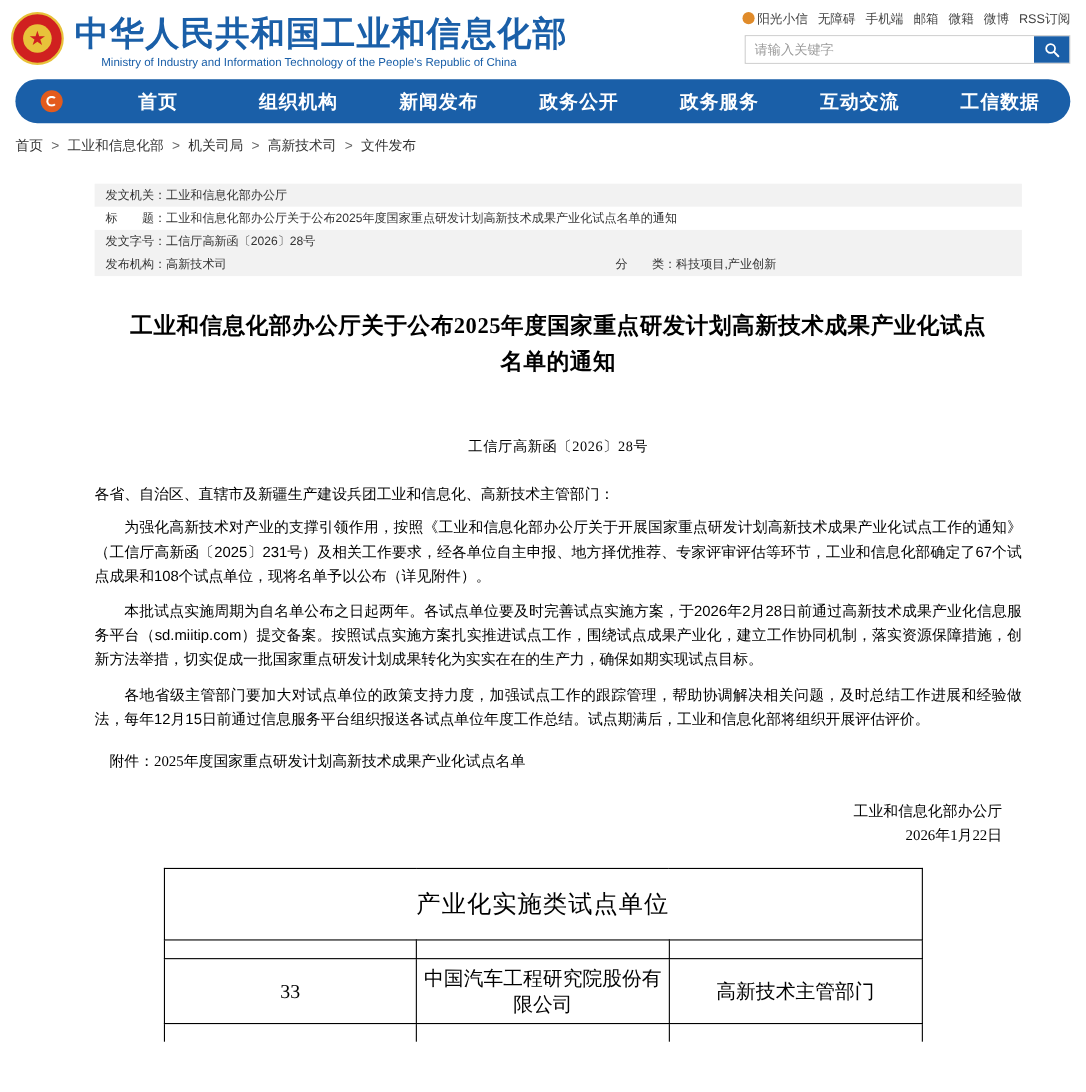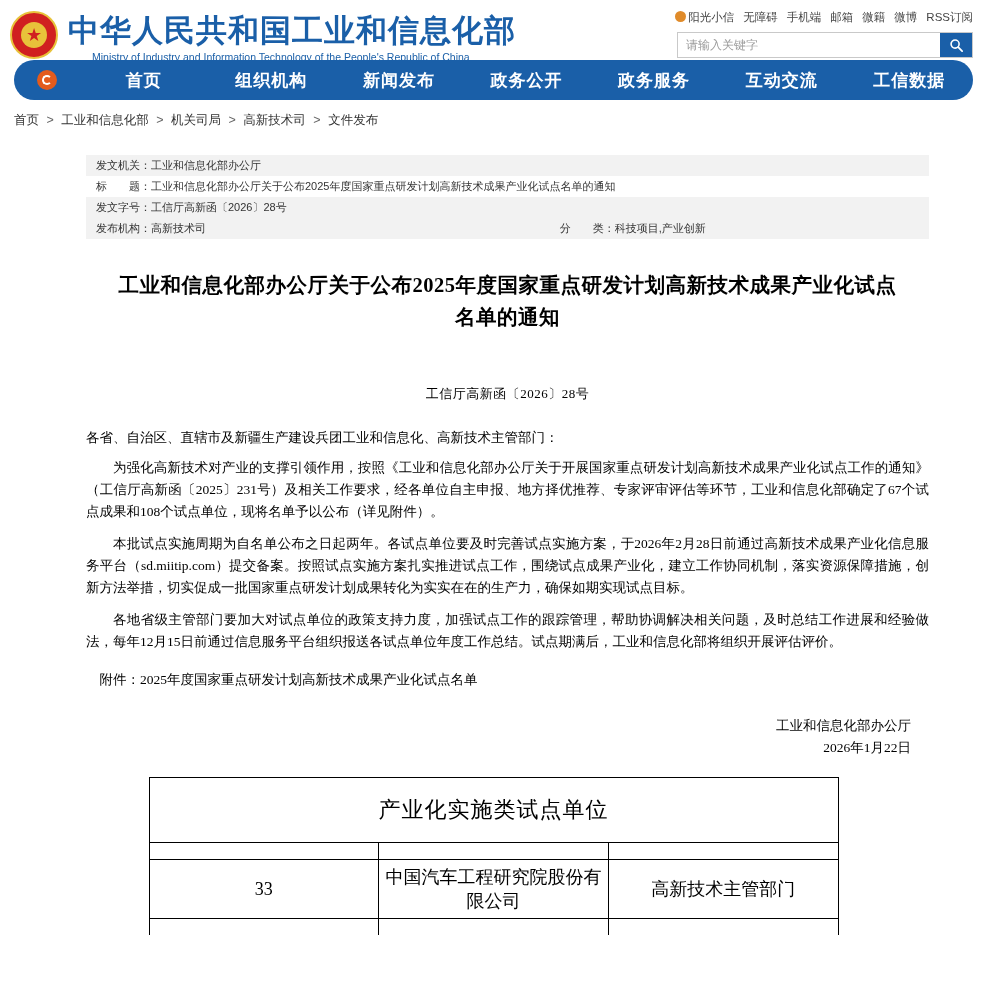--- a/index.html
+++ b/index.html
@@ -12,21 +12,21 @@
     height: 993px;
     font-family: "Liberation Sans", sans-serif;
     color: #000;
     overflow: hidden;
     position: relative;
   }
 
   
   .top-header {
     position: relative;
-    height: 60px;
+    height: 72px;
     padding: 0;
   }
   .emblem {
     position: absolute;
     left: 10px;
     top: 11px;
     width: 48px;
     height: 48px;
     border-radius: 50%;
     background: #d02020;
@@ -225,21 +225,21 @@
     letter-spacing: 0.5px;
   }
   .doc-salutation {
     margin-top: 26px;
     font-size: 13.5px;
     font-family: "Liberation Serif", serif;
   }
   .doc-para {
     margin-top: 10px;
     font-size: 13.5px;
-    font-family: Liberation Serif, serif;
+    font-family: Liberation Sans, sans-serif;
     line-height: 22px;
     text-align: justify;
     text-indent: 2em;
   }
   .doc-attach {
     margin-top: 18px;
     font-size: 13.5px;
     font-family: "Liberation Serif", serif;
     text-indent: 1em;
   }

